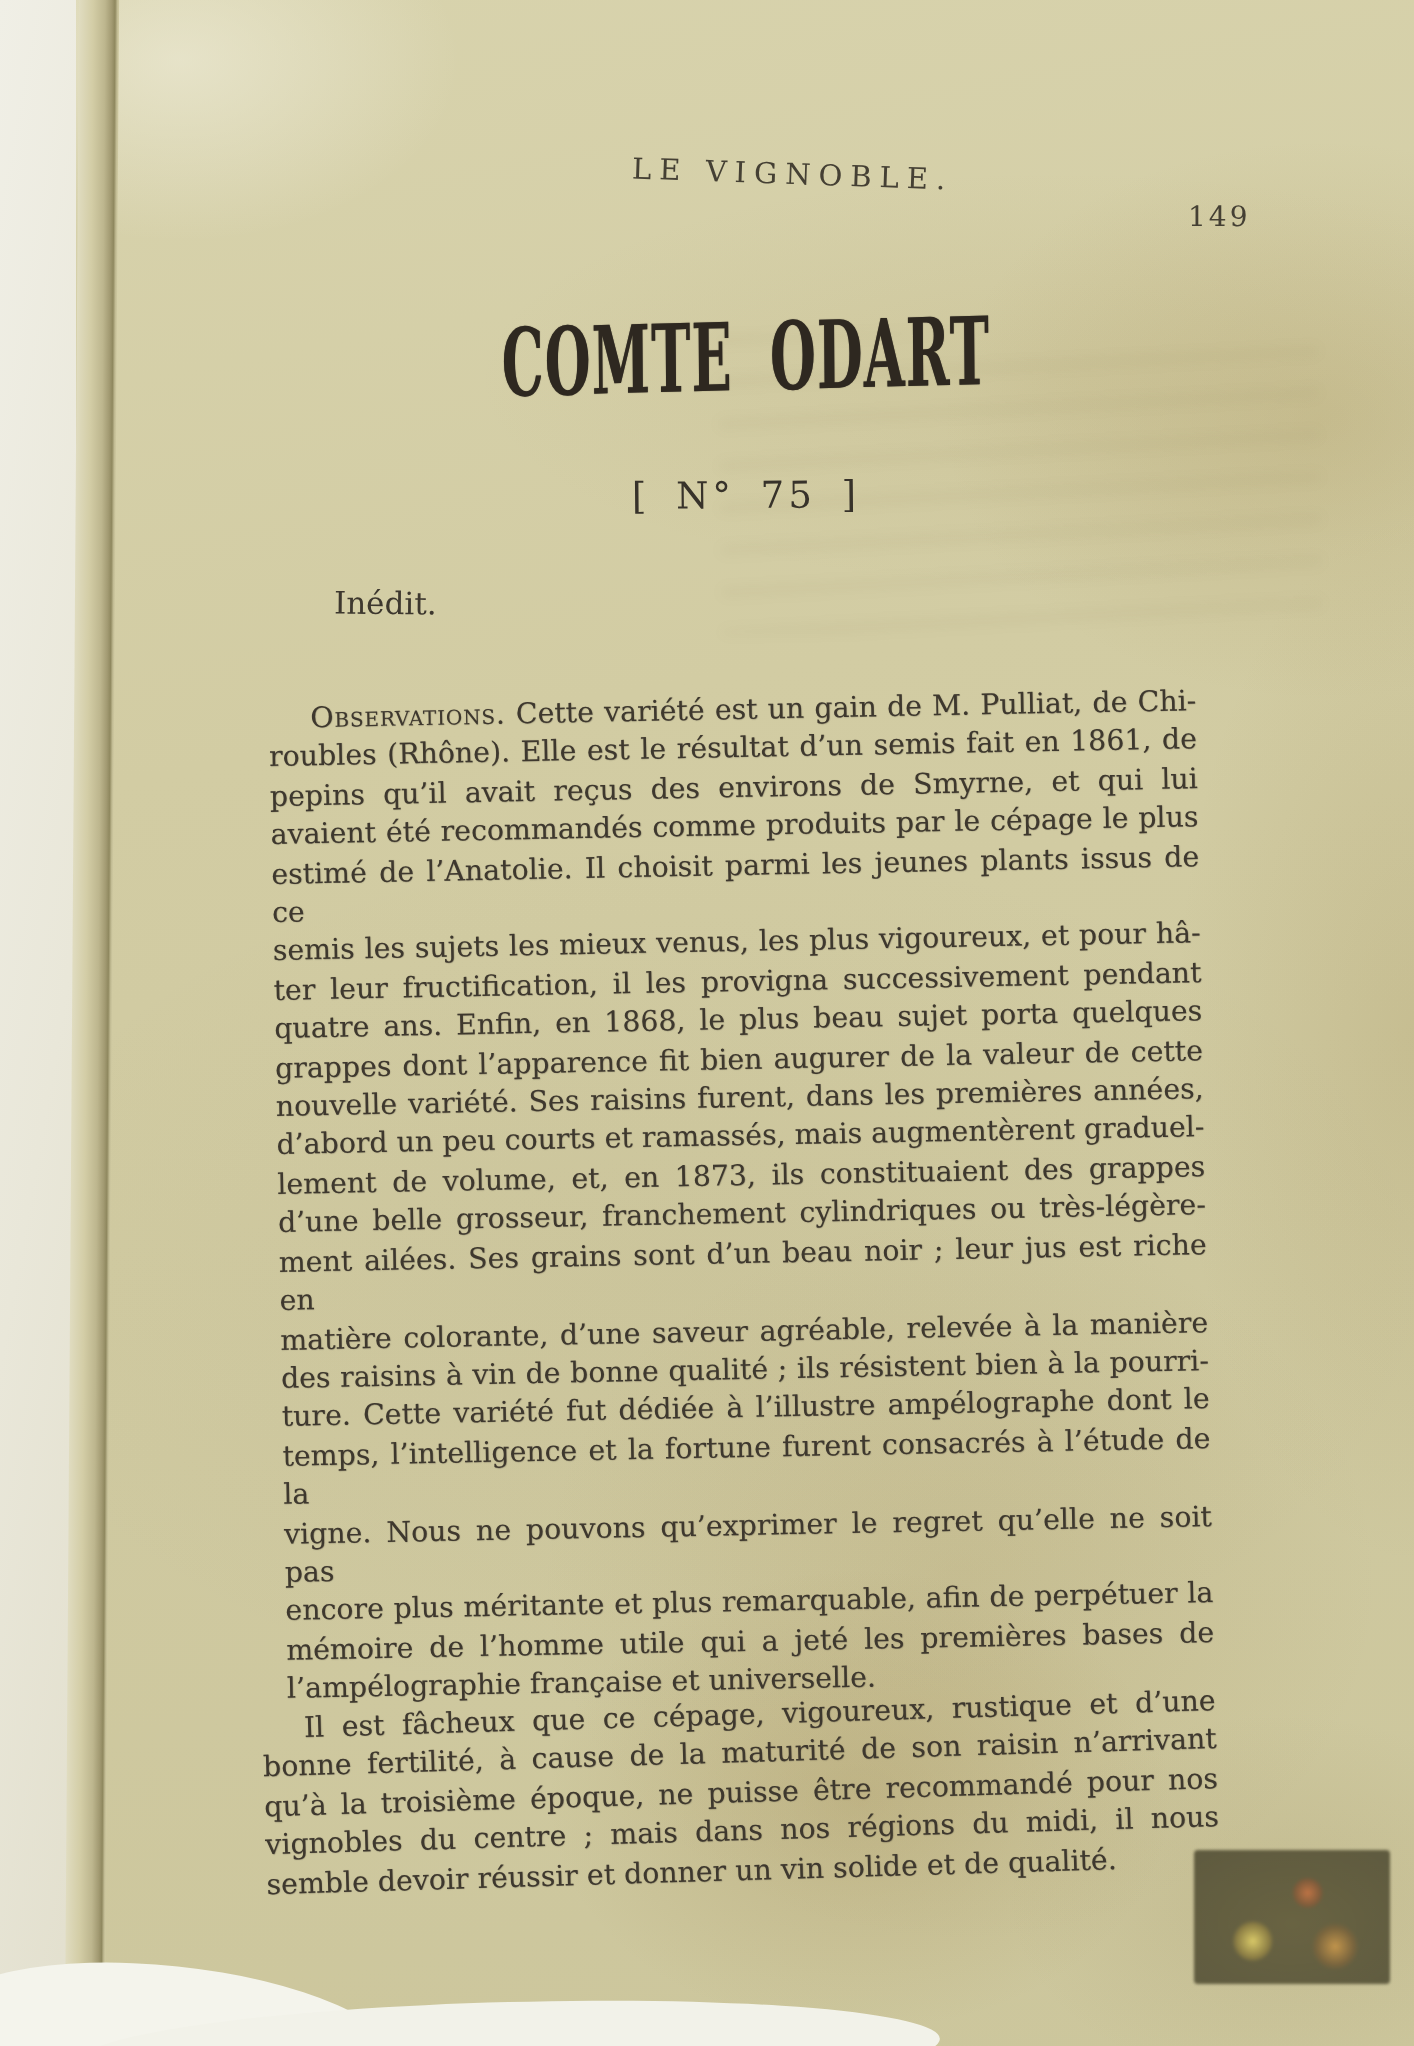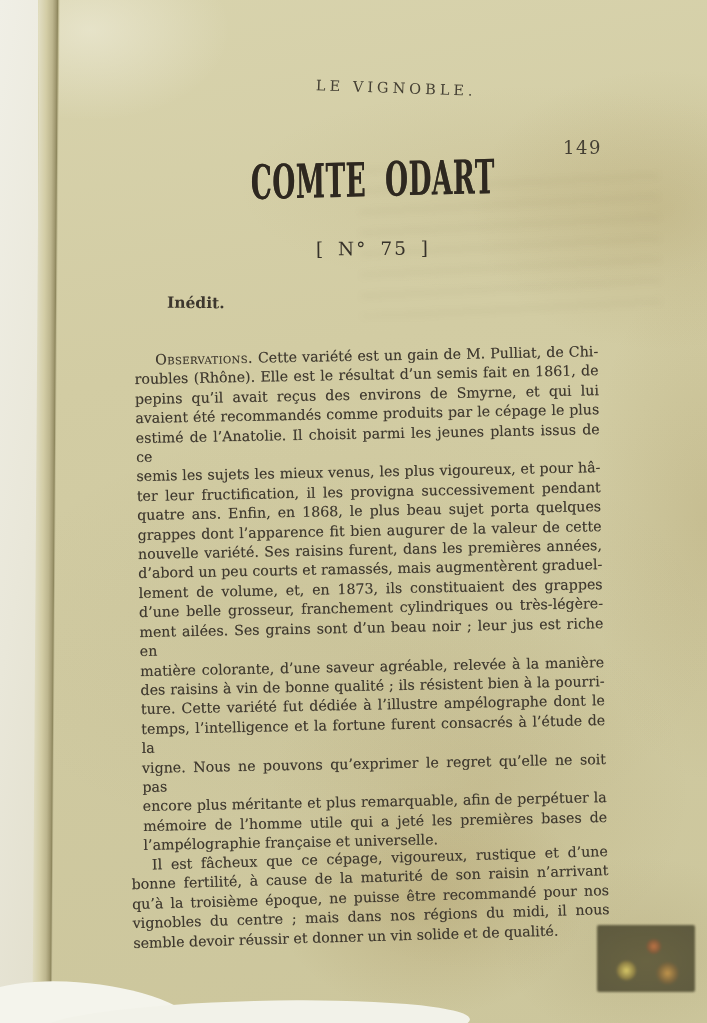--- a/index.html
+++ b/index.html
@@ -54,41 +54,41 @@
     position: absolute; left: -30px; bottom: -34px; width: 230px; height: 74px;
     background: #f4f4ec; border-radius: 50%; transform: rotate(6deg);
   }
 
   .running-header {
     position: absolute; top: 80px; left: 316px;
     font-size: 14.5px; letter-spacing: 4px; color: #454034;
     transform: rotate(2deg);
   }
   .page-number {
-    position: absolute; top: 101px; left: 563px;
-    font-size: 18px; letter-spacing: 1.5px; color: #454034; margin-top: 36px;
+    position: absolute; top: 101px; left: 594px;
+    font-size: 14px; letter-spacing: 1.5px; color: #454034;
   }
 
   .title-wrap { position: absolute; top: 152px; left: 0; width: 746px; text-align: center; }
   .title {
     display: inline-block; font-weight: bold; font-size: 47px; line-height: 1.2;
     letter-spacing: 1px; word-spacing: 16px; color: #2e2820;
     transform: scaleX(0.56) rotate(-0.8deg);
     text-shadow: 0 0 0.6px rgba(46,40,32,0.7);
   }
 
   .entry-number {
     position: absolute; top: 238px; left: 0; width: 746px; text-align: center;
     font-size: 18.5px; letter-spacing: 2px; word-spacing: 5px; color: #37322a;
     transform: rotate(-0.5deg);
   }
 
   .edition-note {
     position: absolute; top: 293px; left: 167px;
-    font-size: 15.5px; color: #3d372e; transform: rotate(0.5deg); font-weight: bold;
+    font-size: 15.5px; color: #3d372e; transform: rotate(0.5deg);
   }
 
   .body-text {
     position: absolute; left: 134px; top: 351px; width: 464px;
     transform: rotate(-1.1deg); transform-origin: top left;
     font-size: 14.2px; line-height: 19.4px; color: #3e382e;
     text-shadow: 0.2px 0.2px 0.5px rgba(62,56,46,0.45);
   }
   .textline { text-align: justify; text-align-last: justify; }
   .textline.lastline { text-align-last: left; }

